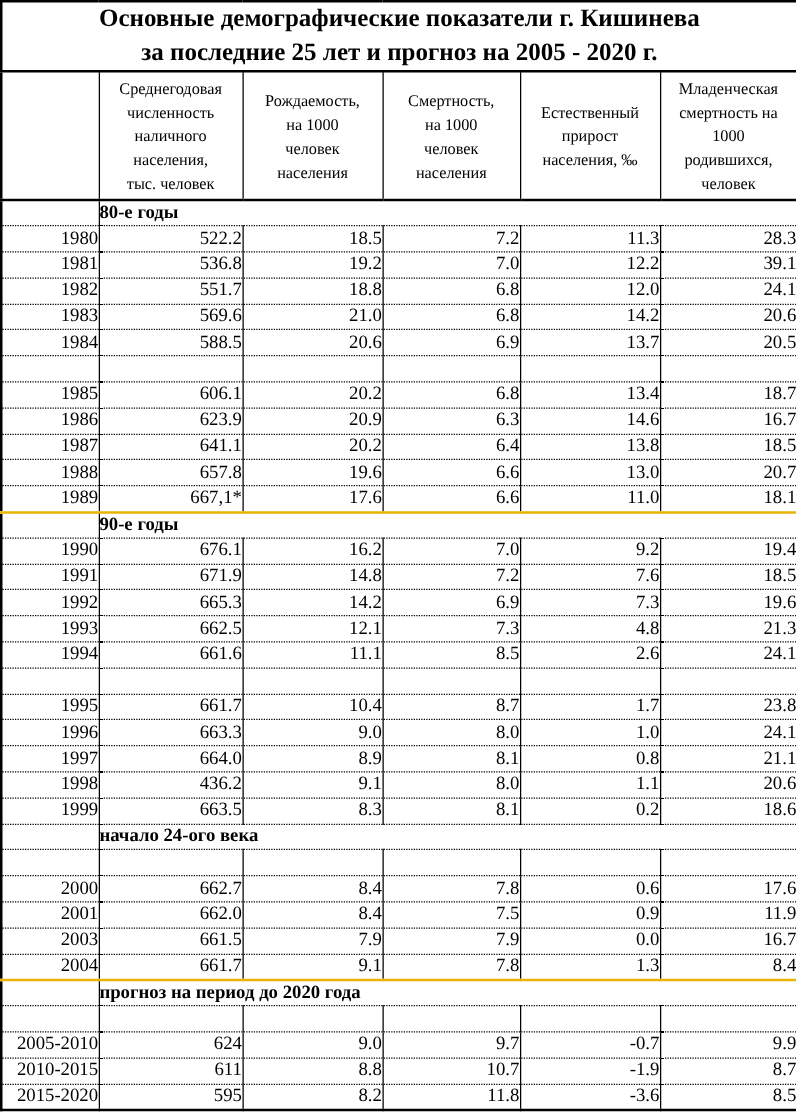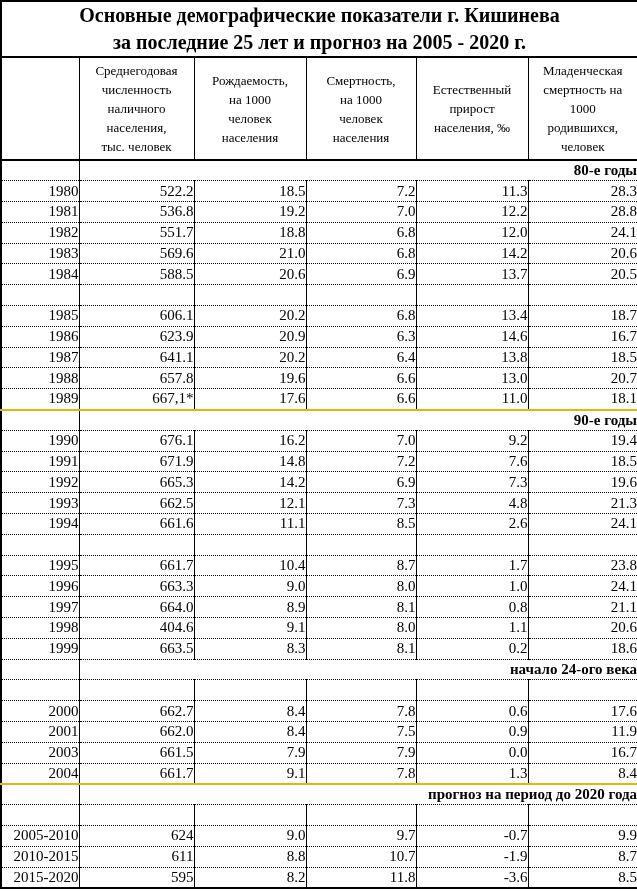--- a/index.html
+++ b/index.html
@@ -74,21 +74,21 @@
     border-right: 1px solid #000;
     border-top: 1px dotted #000;
     border-bottom: 1px dotted #000;
     font-size: 15px;
     line-height: 19px;
     vertical-align: middle;
     padding: 0;
   }
   tr.section td.sec {
     font-weight: bold;
-    text-align: right;
+    text-align: left;
   }
   tr.section.solid-top td { border-top: 2px solid #eab308; margin-left: 43px; }
 </style>
 </head>
 <body>
 
 <table class="demo-table">
   <colgroup>
     <col class="c0">
       <col class="c1">
@@ -139,21 +139,21 @@
         <td class="val">7.2</td>
         <td class="val">11.3</td>
         <td class="val">28.3</td>
       </tr>
       <tr class="data">
         <td class="year">1981</td>
         <td class="val">536.8</td>
         <td class="val">19.2</td>
         <td class="val">7.0</td>
         <td class="val">12.2</td>
-        <td class="val">28.8</td>
+        <td class="val">39.1</td>
       </tr>
       <tr class="data">
         <td class="year">1982</td>
         <td class="val">551.7</td>
         <td class="val">18.8</td>
         <td class="val">6.8</td>
         <td class="val">12.0</td>
         <td class="val">24.1</td>
       </tr>
       <tr class="data">
@@ -291,21 +291,21 @@
       <tr class="data">
         <td class="year">1997</td>
         <td class="val">664.0</td>
         <td class="val">8.9</td>
         <td class="val">8.1</td>
         <td class="val">0.8</td>
         <td class="val">21.1</td>
       </tr>
       <tr class="data">
         <td class="year">1998</td>
-        <td class="val">404.6</td>
+        <td class="val">436.2</td>
         <td class="val">9.1</td>
         <td class="val">8.0</td>
         <td class="val">1.1</td>
         <td class="val">20.6</td>
       </tr>
       <tr class="data">
         <td class="year">1999</td>
         <td class="val">663.5</td>
         <td class="val">8.3</td>
         <td class="val">8.1</td>

